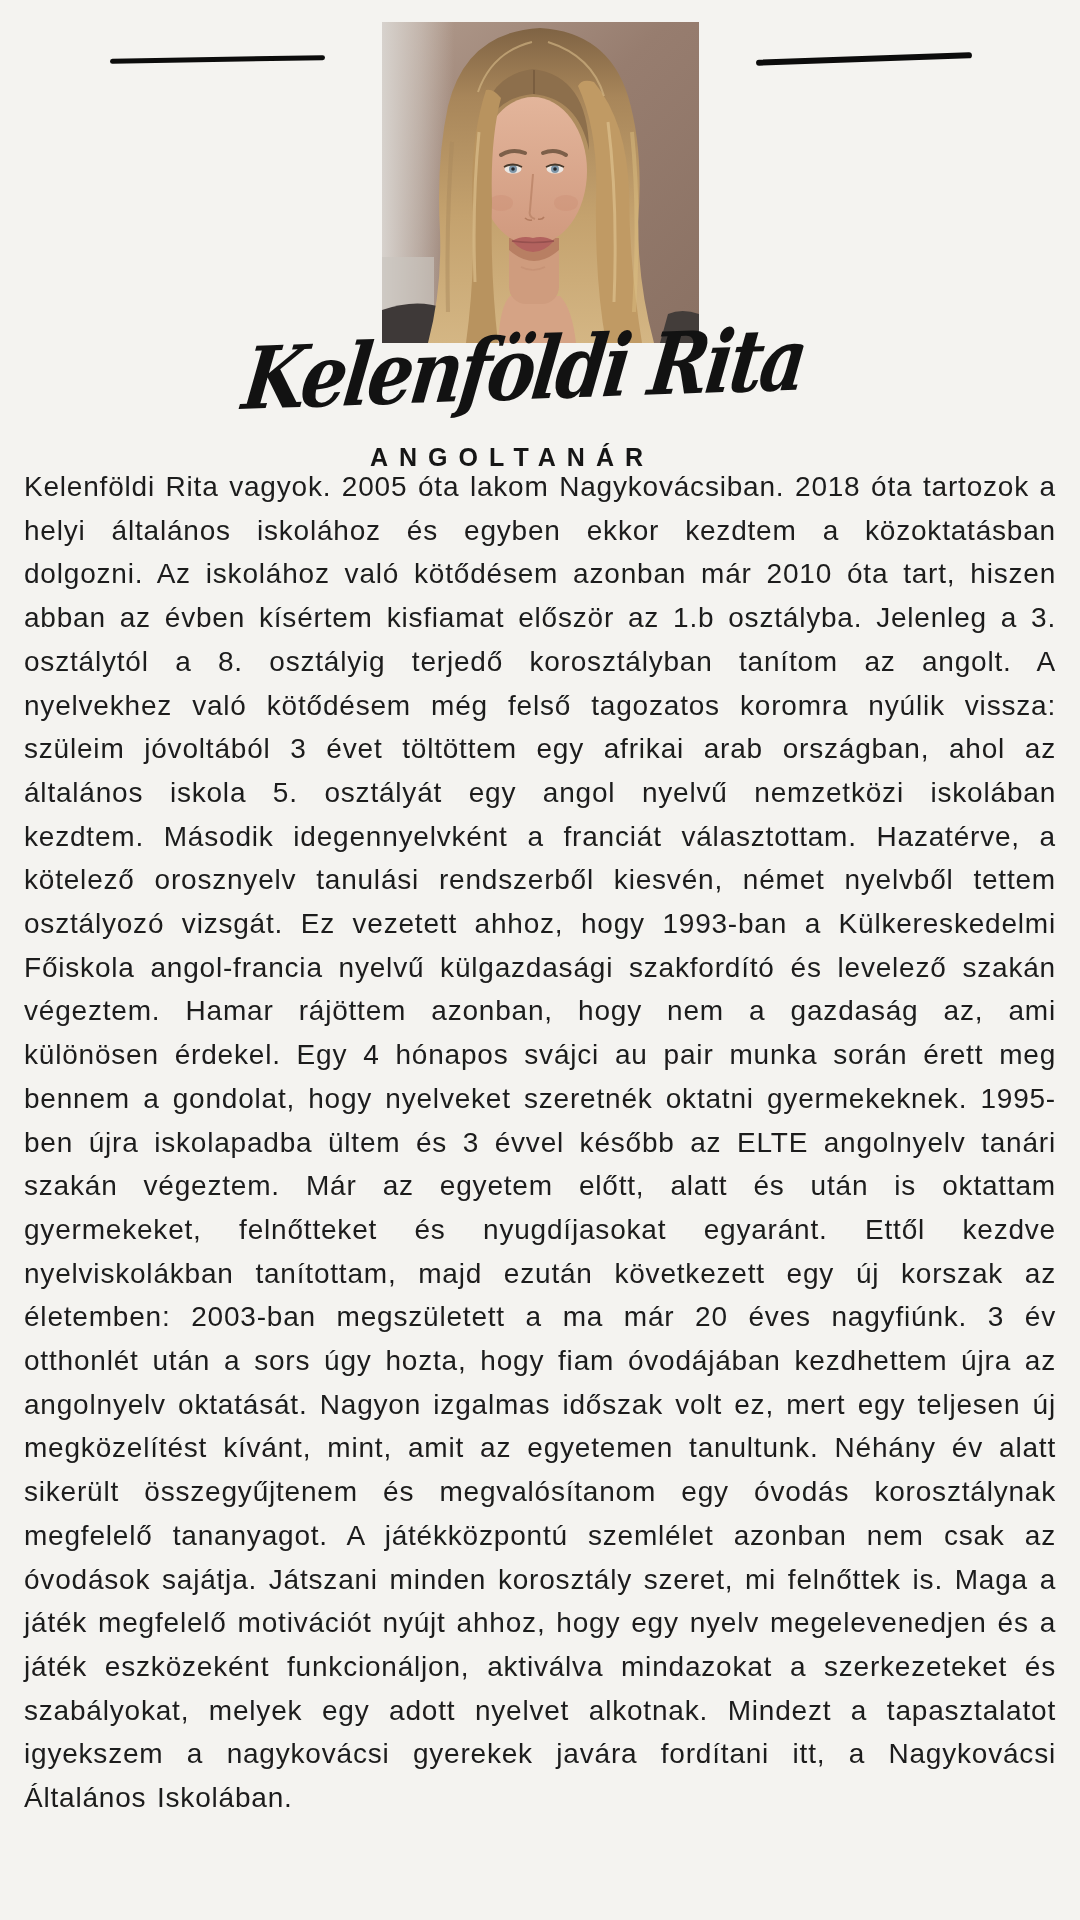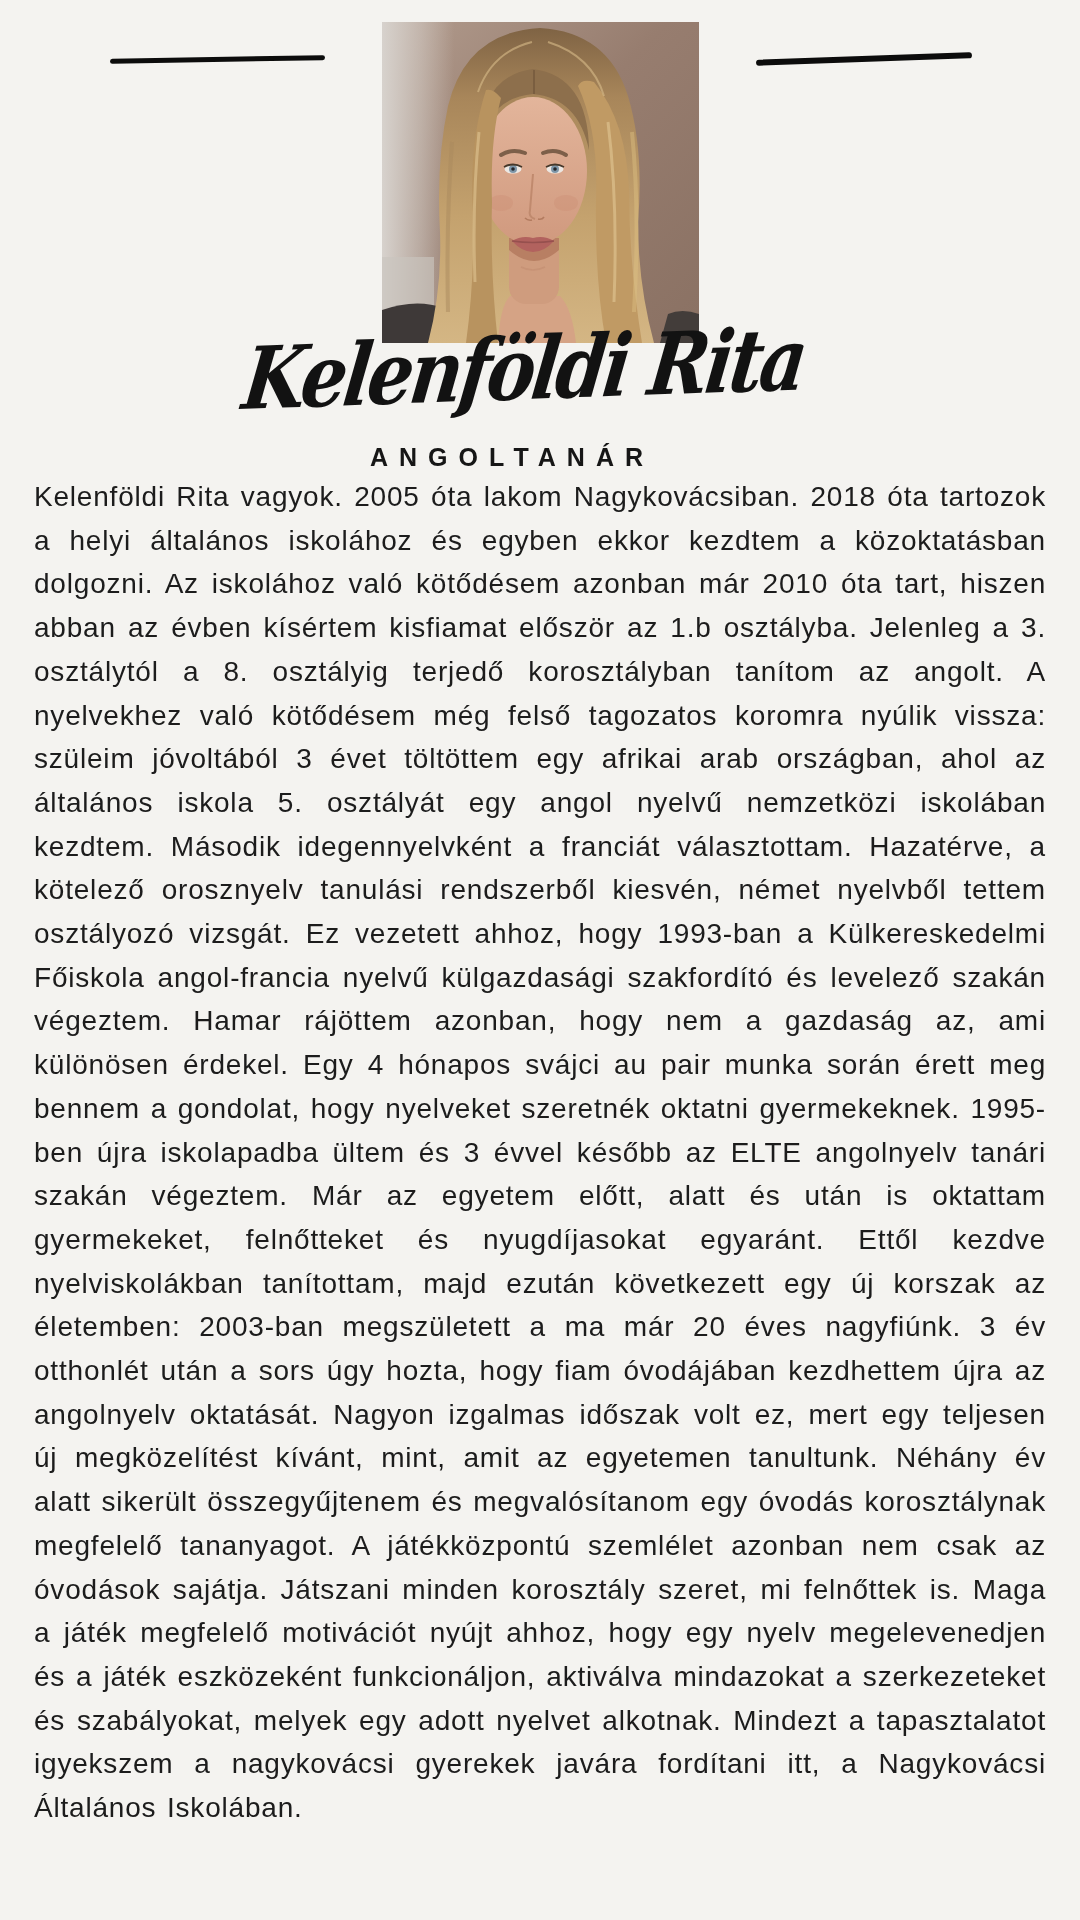--- a/index.html
+++ b/index.html
@@ -61,21 +61,21 @@
     color: #161616;
     transform: translateX(-28px);
     z-index: 3;
     white-space: nowrap;
   }
 
   
   .bio {
     position: absolute;
     left: 20px; right: 20px; top: 461px;
-    margin: 14px;
+    margin: 4px;
     font-size: 28px;
     line-height: 43.7px;
     letter-spacing: 0.8px;
     word-spacing: 2px;
     text-align: justify;
     color: #1c1c1c;
     z-index: 2;
   }
 </style>
 </head>

